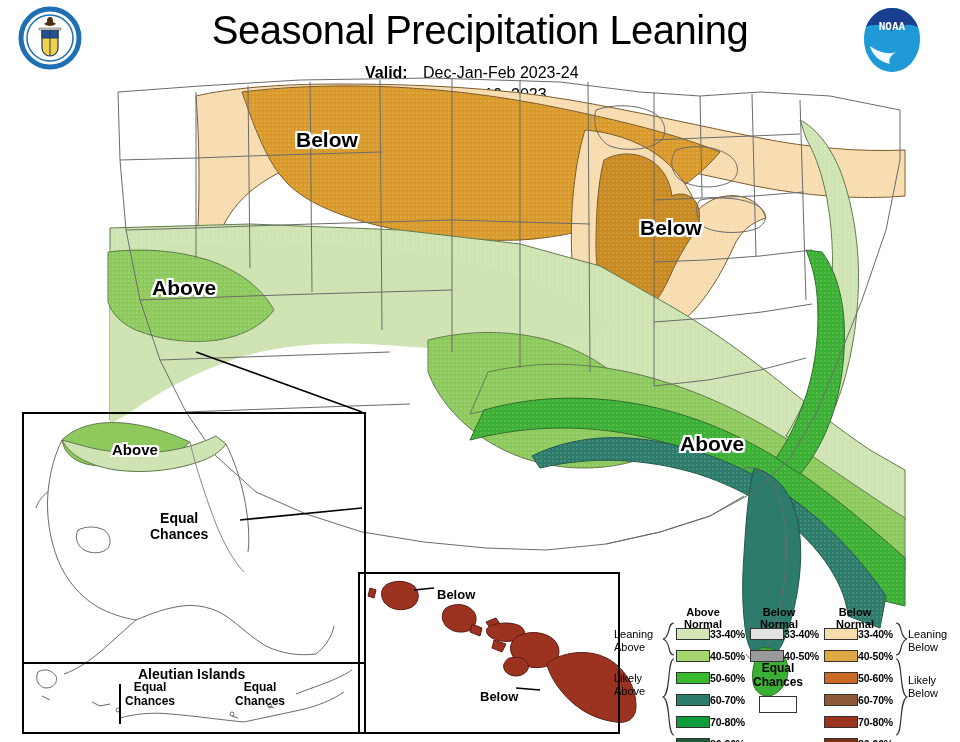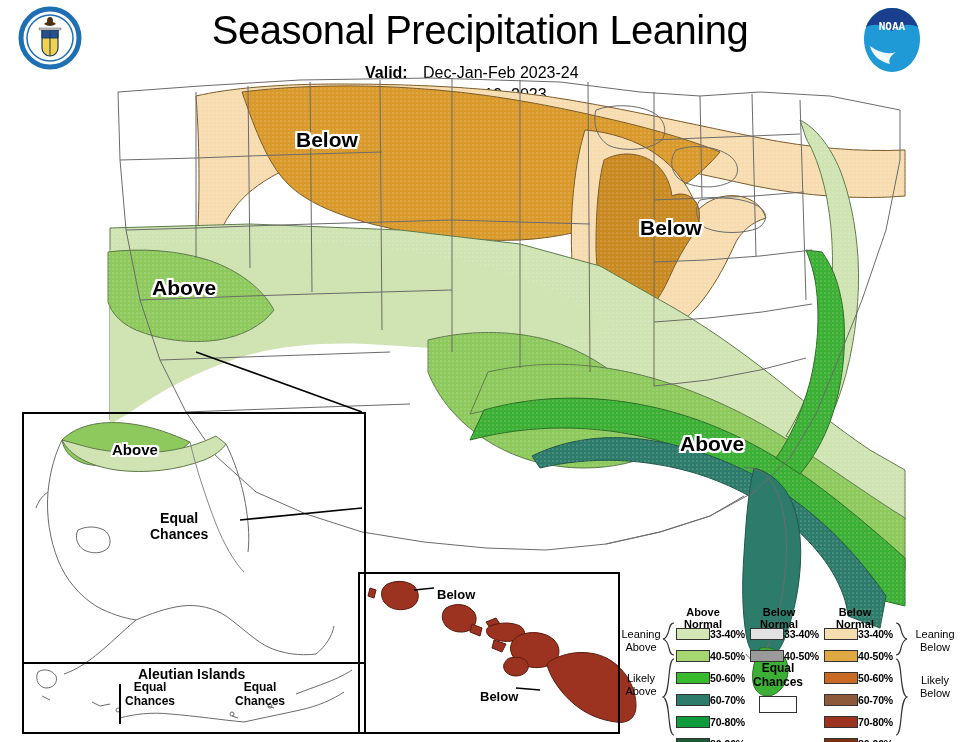--- a/index.html
+++ b/index.html
@@ -46,21 +46,21 @@
   #h-above{left:52px;top:36px;}
   #h-near{left:128px;top:36px;}
   #h-below{left:204px;top:36px;}
 
   .sw-row{position:absolute;height:14px;display:flex;align-items:flex-start;gap:0;}
   .sw{width:34px;height:12px;border:1px solid #333;box-sizing:border-box;
       background-repeat:repeat;}
   .sw-lbl{font-size:10.5px;font-weight:bold;letter-spacing:-.2px;}
 
   .brace-lbl{position:absolute;font-size:11px;font-weight:normal;
-             text-align:center;line-height:1.15;width:54px;}
+             text-align:left;line-height:1.15;width:54px;}
   #bl-leanabove{left:-4px;top:58px;}
   #bl-likelyabove{left:-4px;top:102px;}
   #bl-leanbelow{left:290px;top:58px;}
   #bl-likelybelow{left:290px;top:104px;}
 
   .ec-lbl{position:absolute;left:120px;top:92px;width:80px;text-align:center;
           font-weight:bold;font-size:12px;line-height:1.15;}
   .ec-box{position:absolute;left:141px;top:126px;width:38px;height:17px;
           border:1px solid #333;background:#fff;box-sizing:border-box;}
 

